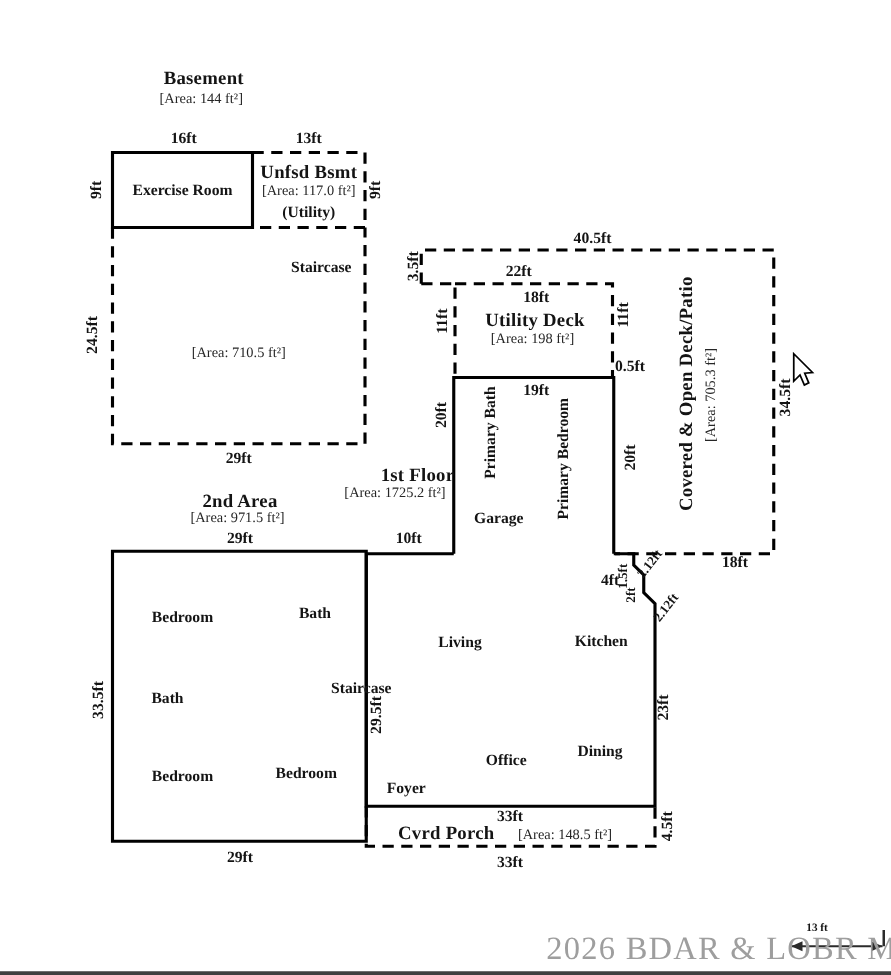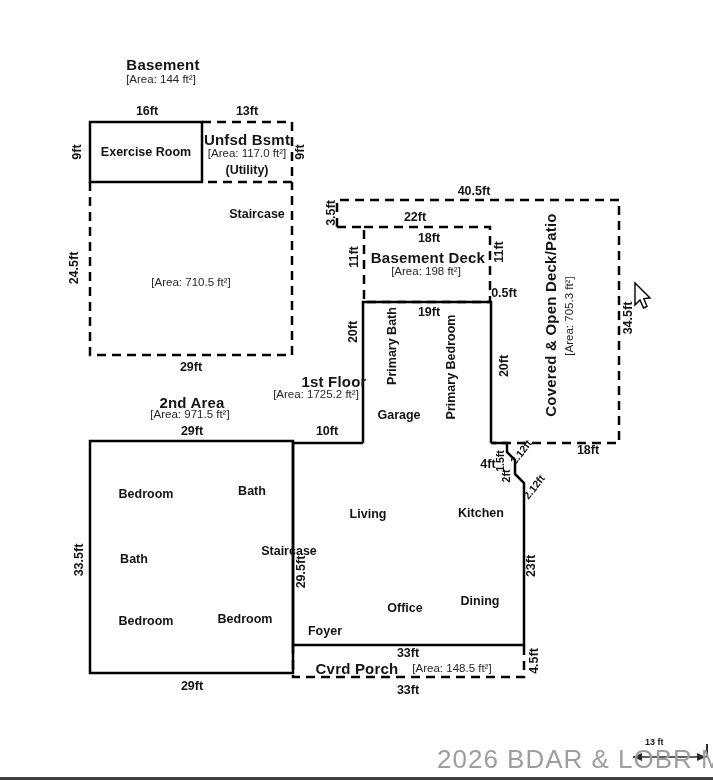--- a/index.html
+++ b/index.html
@@ -1,17 +1,17 @@
 <!DOCTYPE html>
 <html><head>
 <meta charset="utf-8">
 <style>
   html,body{margin:0;padding:0;background:#fff;}
   .plan{position:relative;width:713px;height:780px;background:#ffffff;
-        font-family:Liberation Sans, sans-serif;overflow:hidden;}
+        font-family:Liberation Serif, serif;overflow:hidden;}
   .walls{position:absolute;left:0;top:0;}
   .lbl{position:absolute;transform:translate(-50%,-50%);font-weight:700;
        font-size:12.5px;color:#141414;white-space:nowrap;line-height:1;}
   .v{transform:translate(-50%,-50%) rotate(-90deg);}
   .d{transform:translate(-50%,-50%) rotate(-52deg);}
   .t{font-size:15px;letter-spacing:.2px;}
   .a{font-weight:400;font-size:11.5px;color:#262626;}
   .sm{font-size:10.5px;}
   .wm{position:absolute;left:437px;top:744px;font-size:26px;color:#9e9e9e;
       font-weight:400;white-space:nowrap;letter-spacing:1px;}
@@ -66,21 +66,21 @@
   <div class="lbl a" style="left:316px;top:395px">[Area: 1725.2 ft²]</div>
   <div class="lbl t" style="left:192px;top:402px">2nd Area</div>
   <div class="lbl a" style="left:190px;top:415px">[Area: 971.5 ft²]</div>
   <div class="lbl" style="left:192px;top:431px">29ft</div>
   <div class="lbl" style="left:327px;top:431px">10ft</div>
 
   <div class="lbl" style="left:474px;top:191px">40.5ft</div>
   <div class="lbl v" style="left:331px;top:213px">3.5ft</div>
   <div class="lbl" style="left:415px;top:217px">22ft</div>
   <div class="lbl" style="left:429px;top:238px">18ft</div>
-  <div class="lbl t" style="left:428px;top:257px">Basement Deck</div>
+  <div class="lbl t" style="left:428px;top:257px">Utility Deck</div>
   <div class="lbl a" style="left:426px;top:272px">[Area: 198 ft²]</div>
   <div class="lbl v" style="left:354px;top:257px">11ft</div>
   <div class="lbl v" style="left:499px;top:252px">11ft</div>
   <div class="lbl" style="left:504px;top:293px">0.5ft</div>
   <div class="lbl v t" style="left:550px;top:315px">Covered &amp; Open Deck/Patio</div>
   <div class="lbl v a" style="left:570px;top:316px">[Area: 705.3 ft²]</div>
   <div class="lbl v" style="left:628px;top:318px">34.5ft</div>
   <div class="lbl v" style="left:504px;top:366px">20ft</div>
   <div class="lbl" style="left:588px;top:450px">18ft</div>
 

